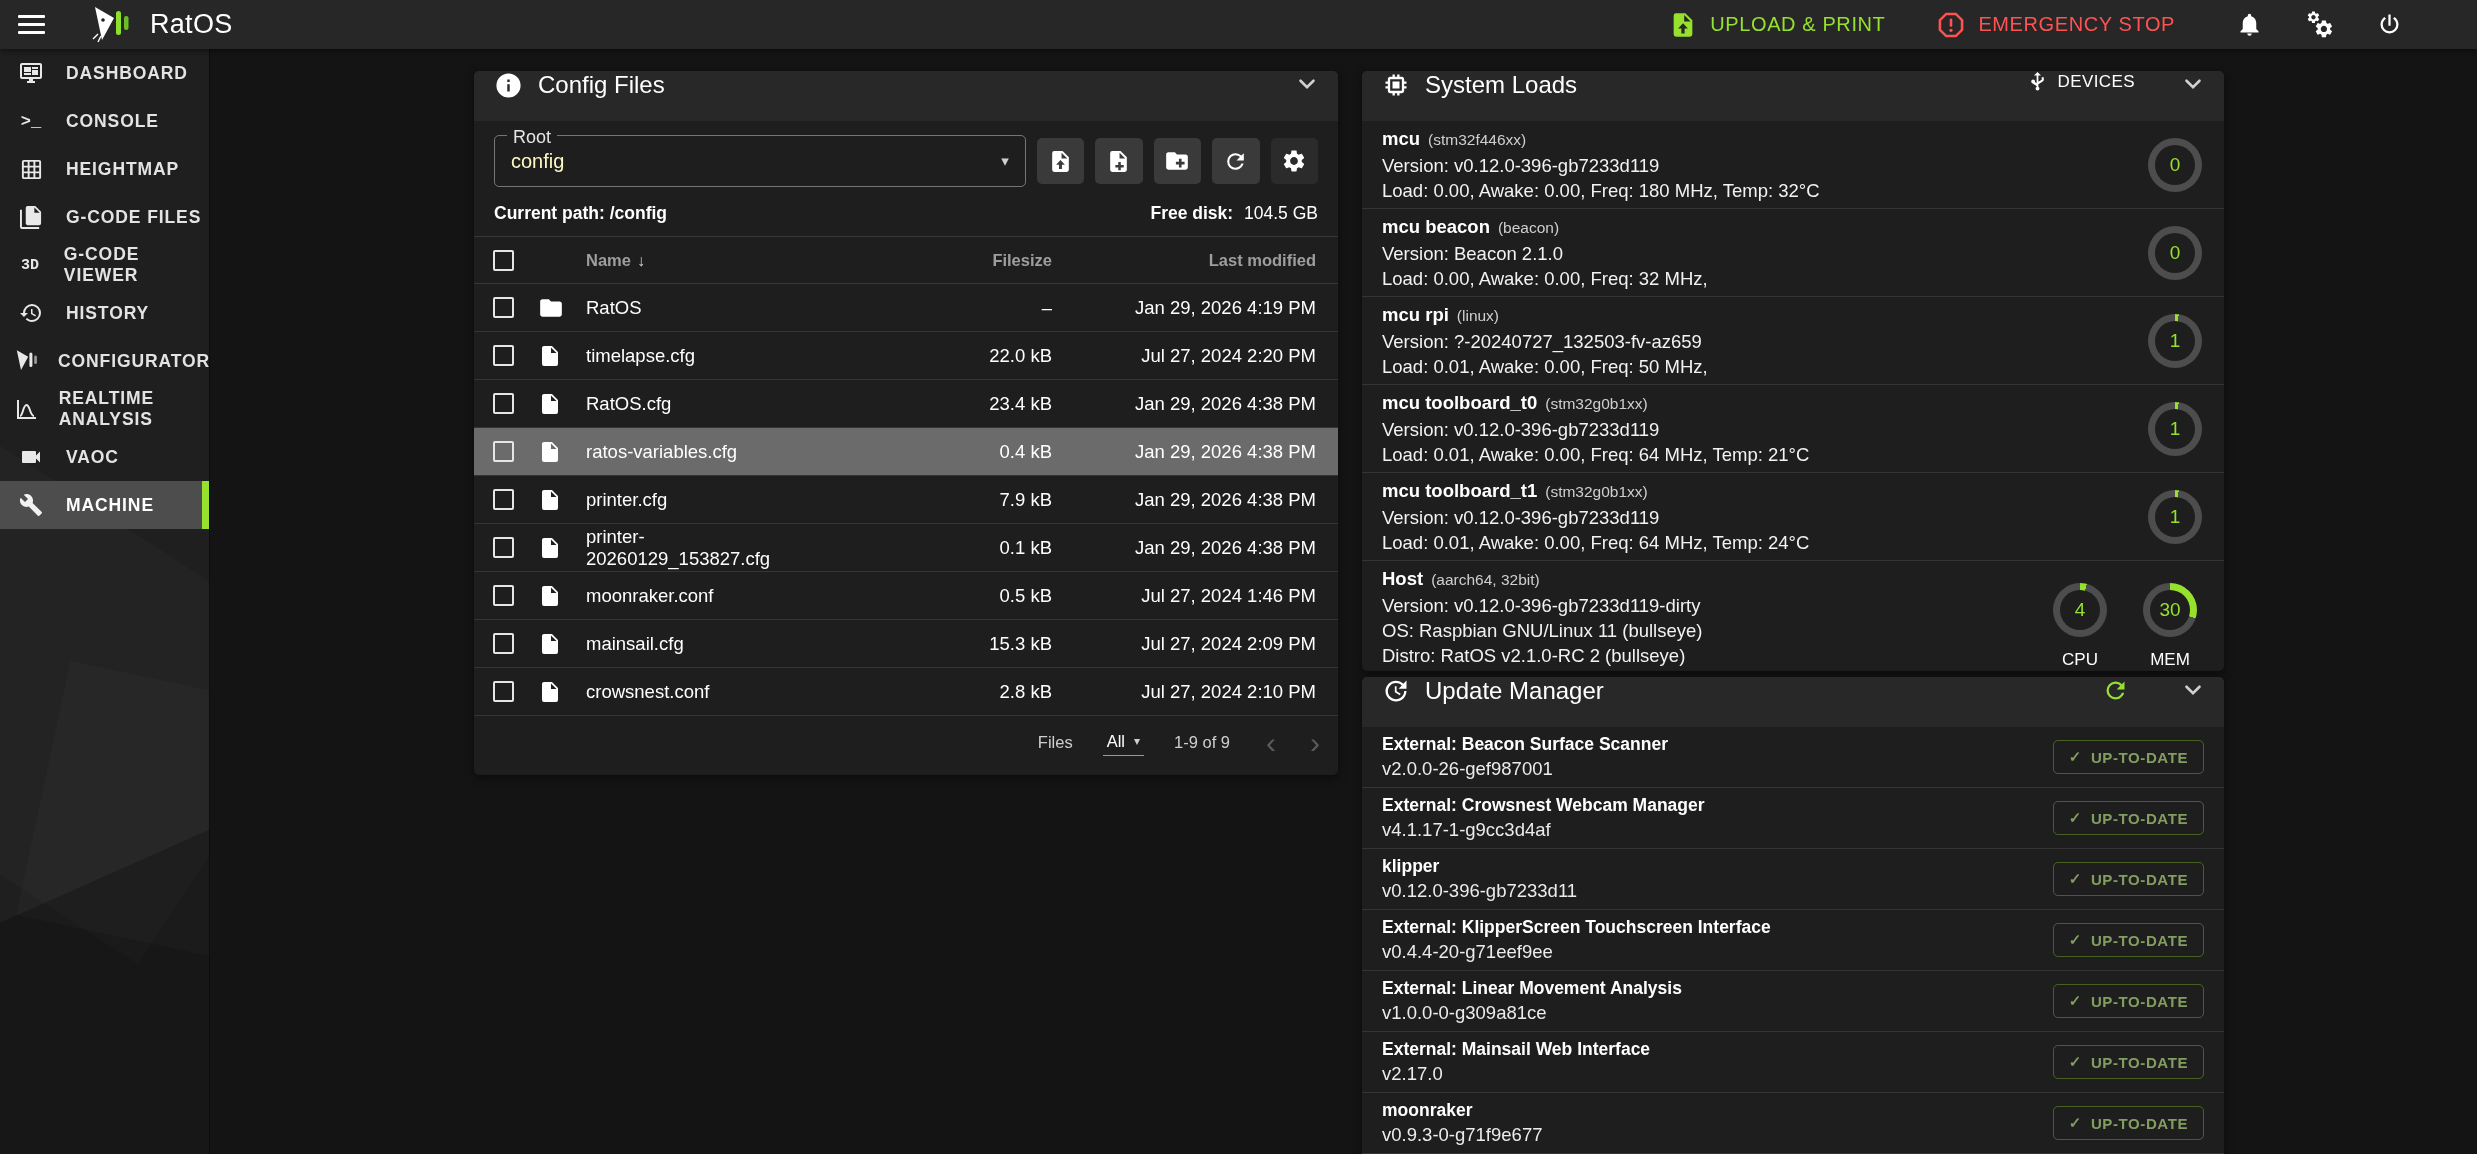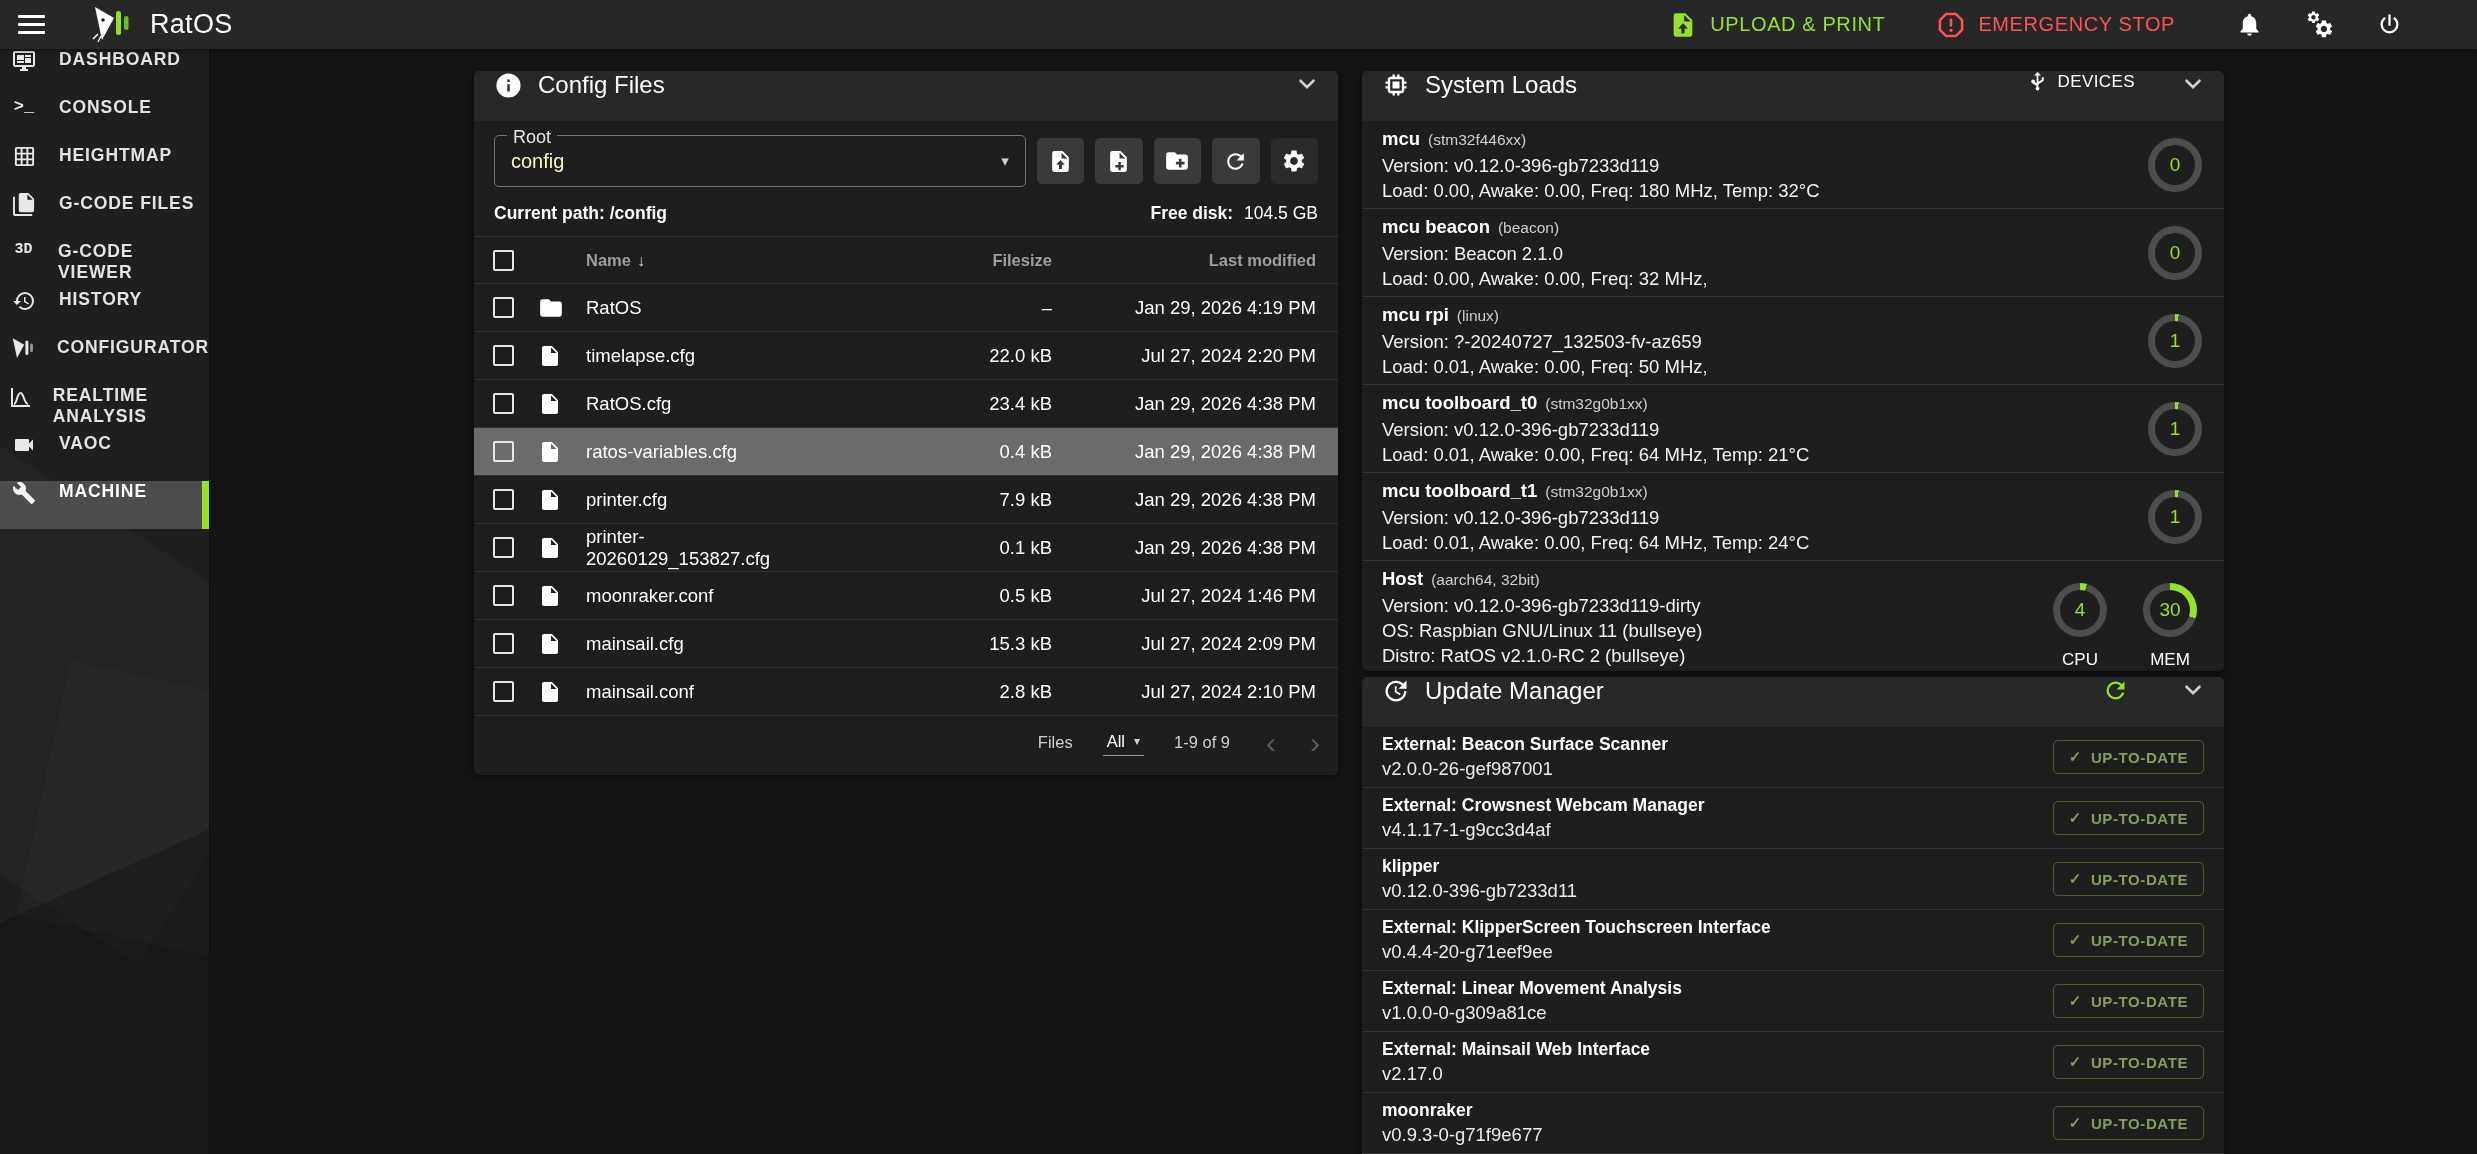--- a/index.html
+++ b/index.html
@@ -31,22 +31,22 @@
     margin-right:26px;cursor:pointer;position:relative;}
   .tb-icon:last-child{margin-right:66px;}
 
   
   .sidebar{position:absolute;left:0;top:49px;width:210px;height:1105px;background:var(--sidebar);
     border-right:1px solid #0d0d0d;overflow:hidden;}
   .sidebar .poly1,.sidebar .poly2,.sidebar .poly3{position:absolute;background:rgba(255,255,255,.018);}
   .poly1{width:420px;height:360px;left:-150px;top:470px;transform:rotate(33deg);}
   .poly2{width:380px;height:300px;left:-60px;top:830px;transform:rotate(-24deg);background:rgba(0,0,0,.25)!important;}
   .poly3{width:300px;height:260px;left:40px;top:640px;transform:rotate(12deg);}
-  .nav-item{position:relative;height:48px;display:flex;gap:19px;
-    padding-left:8px;cursor:pointer;}
+  .nav-item{position:relative;height:48px;display:flex;align-items:center;gap:19px;
+    padding-left:15px;cursor:pointer;}
   .nav-item .nicon{width:32px;display:flex;justify-content:center;color:#e8e8e8;}
   .nav-item .nlabel{font-weight:bold;font-size:17.5px;letter-spacing:.9px;color:#e3e3e3;}
   .nav-item.active{background:var(--selected);}
   .nav-item.active .nlabel{color:#fff;}
   .nav-item.active::after{content:"";position:absolute;right:0;top:0;width:7px;height:48px;
     background:var(--accent);}
   .txticon{font-weight:bold;font-size:15px;color:#e8e8e8;font-family:"Liberation Mono",monospace;}
 
   
   .card{position:absolute;background:var(--card);border-radius:5px;
@@ -460,21 +460,21 @@
   </div>
   <div class="file-row">
     <div class="cell-check">
         <span class="checkbox"></span>
       </div>
     <div class="cell-icon">
         <svg width="24" height="24" viewBox="0 0 24 24" fill="#fff">
           <path d="M13,9V3.5L18.5,9M6,2C4.89,2 4,2.89 4,4V20A2,2 0 0,0 6,22H18A2,2 0 0,0 20,20V8L14,2H6Z"></path>
         </svg>
       </div>
-    <div>mainsail.conf</div>
+    <div>crowsnest.conf</div>
     <div class="cell-size">2.8 kB</div>
     <div class="cell-date">Jul 27, 2024 2:10 PM</div>
   </div>
 
   <div class="cf-footer">
     <span>Files</span>
     <span class="pp-select">
       <span>All</span>
       <span class="rs-arrow">▾</span>
     </span>

